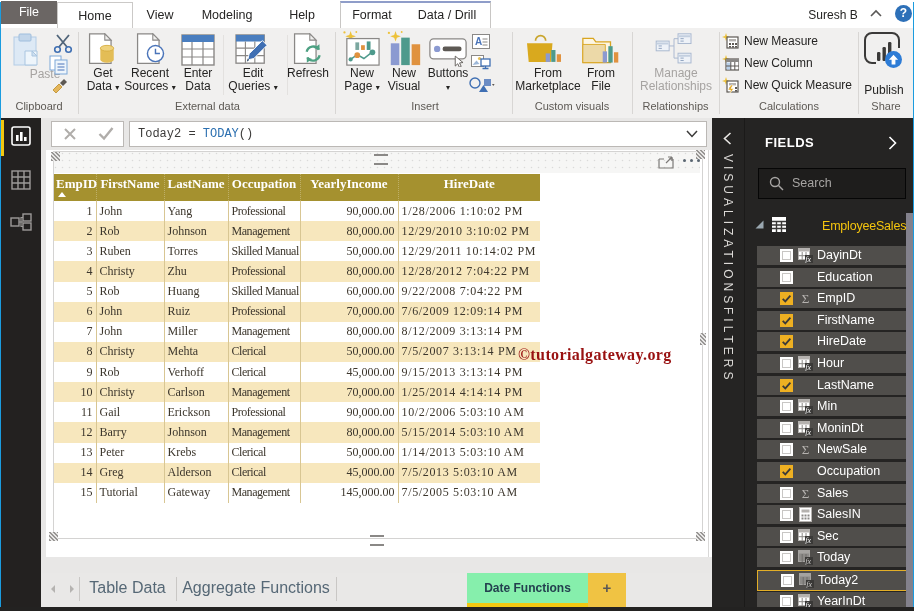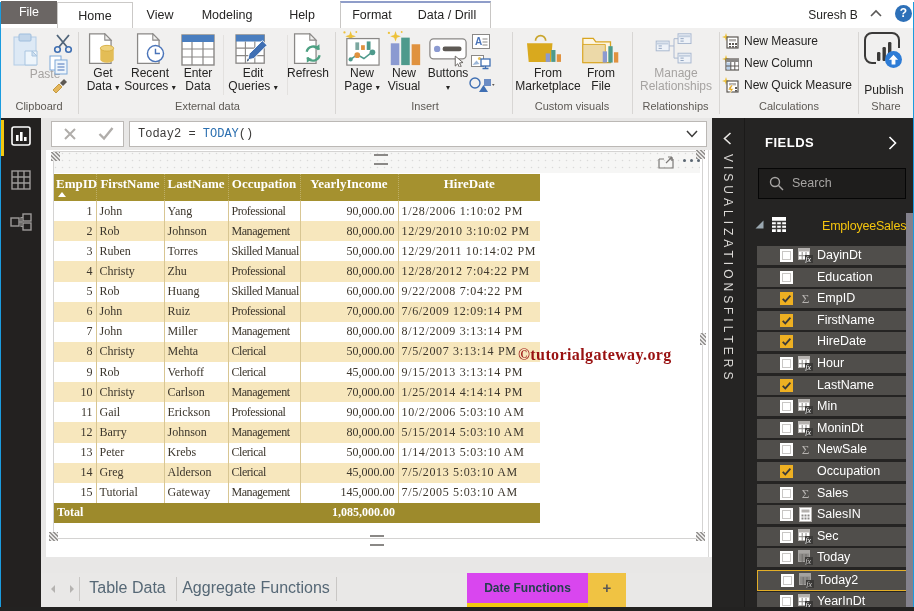--- a/index.html
+++ b/index.html
@@ -502,28 +502,20 @@
             <td>7/5/2013 5:03:10 AM</td>
           </tr>
 <tr>
             <td class="num">15</td>
             <td>Tutorial</td>
             <td>Gateway</td>
             <td>Management</td>
             <td class="num">145,000.00</td>
             <td>7/5/2005 5:03:10 AM</td>
           </tr>
-   <tr id="totalrow">
-            <td style="text-align:left;font-weight:bold;">Total</td>
-            <td></td>
-            <td></td>
-            <td></td>
-            <td class="num" style="font-weight:bold;">1,085,000.00</td>
-            <td></td>
-          </tr>
    </tbody>
   </table>
   <div class="abs" id="watermark">©tutorialgateway.org</div>
 </div>
   <div class="abs" style="left:659px;top:215px;width:6px;height:12px;background:repeating-linear-gradient(45deg,#989694 0 1.5px,#e8e7e6 1.5px 3px);"></div>
   <div class="abs" style="left:667px;top:32px;width:1px;height:407px;background:#d9d8d7;"></div>
 </div>
 
 <div class="abs" id="vstrip">
  <svg style="position:absolute;left:11px;top:14px;" width="9" height="13" viewBox="0 0 9 13">
@@ -733,20 +725,20 @@
       <path d="M7 1 L3 5 L7 9 z" fill="#b5b3b1"></path>
     </svg>
  <svg style="position:absolute;left:26px;top:11px;" width="10" height="10" viewBox="0 0 10 10">
       <path d="M3 1 L7 5 L3 9 z" fill="#b5b3b1"></path>
     </svg>
  <div class="tsep" style="left:38px;"></div>
  <div class="btab" style="left:38px;width:97px;">Table Data</div>
  <div class="tsep" style="left:135px;"></div>
  <div class="btab" style="left:135px;width:160px;">Aggregate Functions</div>
  <div class="tsep" style="left:295px;"></div>
- <div class="btab" style="left:426px;width:121px;background:#d946ef;color:#24404f;font-weight:bold;font-size:12px;">Date Functions</div>
+ <div class="btab" style="left:426px;width:121px;background:#86efac;color:#24404f;font-weight:bold;font-size:12px;">Date Functions</div>
  <div style="position:absolute;left:426px;top:30px;width:121px;height:4px;background:#f2c811;"></div>
  <div style="position:absolute;left:547px;top:0;width:38px;height:34px;background:#f0c343;color:#5a5856;
       font-size:15px;font-weight:bold;text-align:center;line-height:30px;">+</div>
 </div>
 <div class="abs" id="statusbar"></div>
 <div class="abs" id="bluel"></div>
 <div class="abs" id="bluer"></div>
 
 </body></html>

